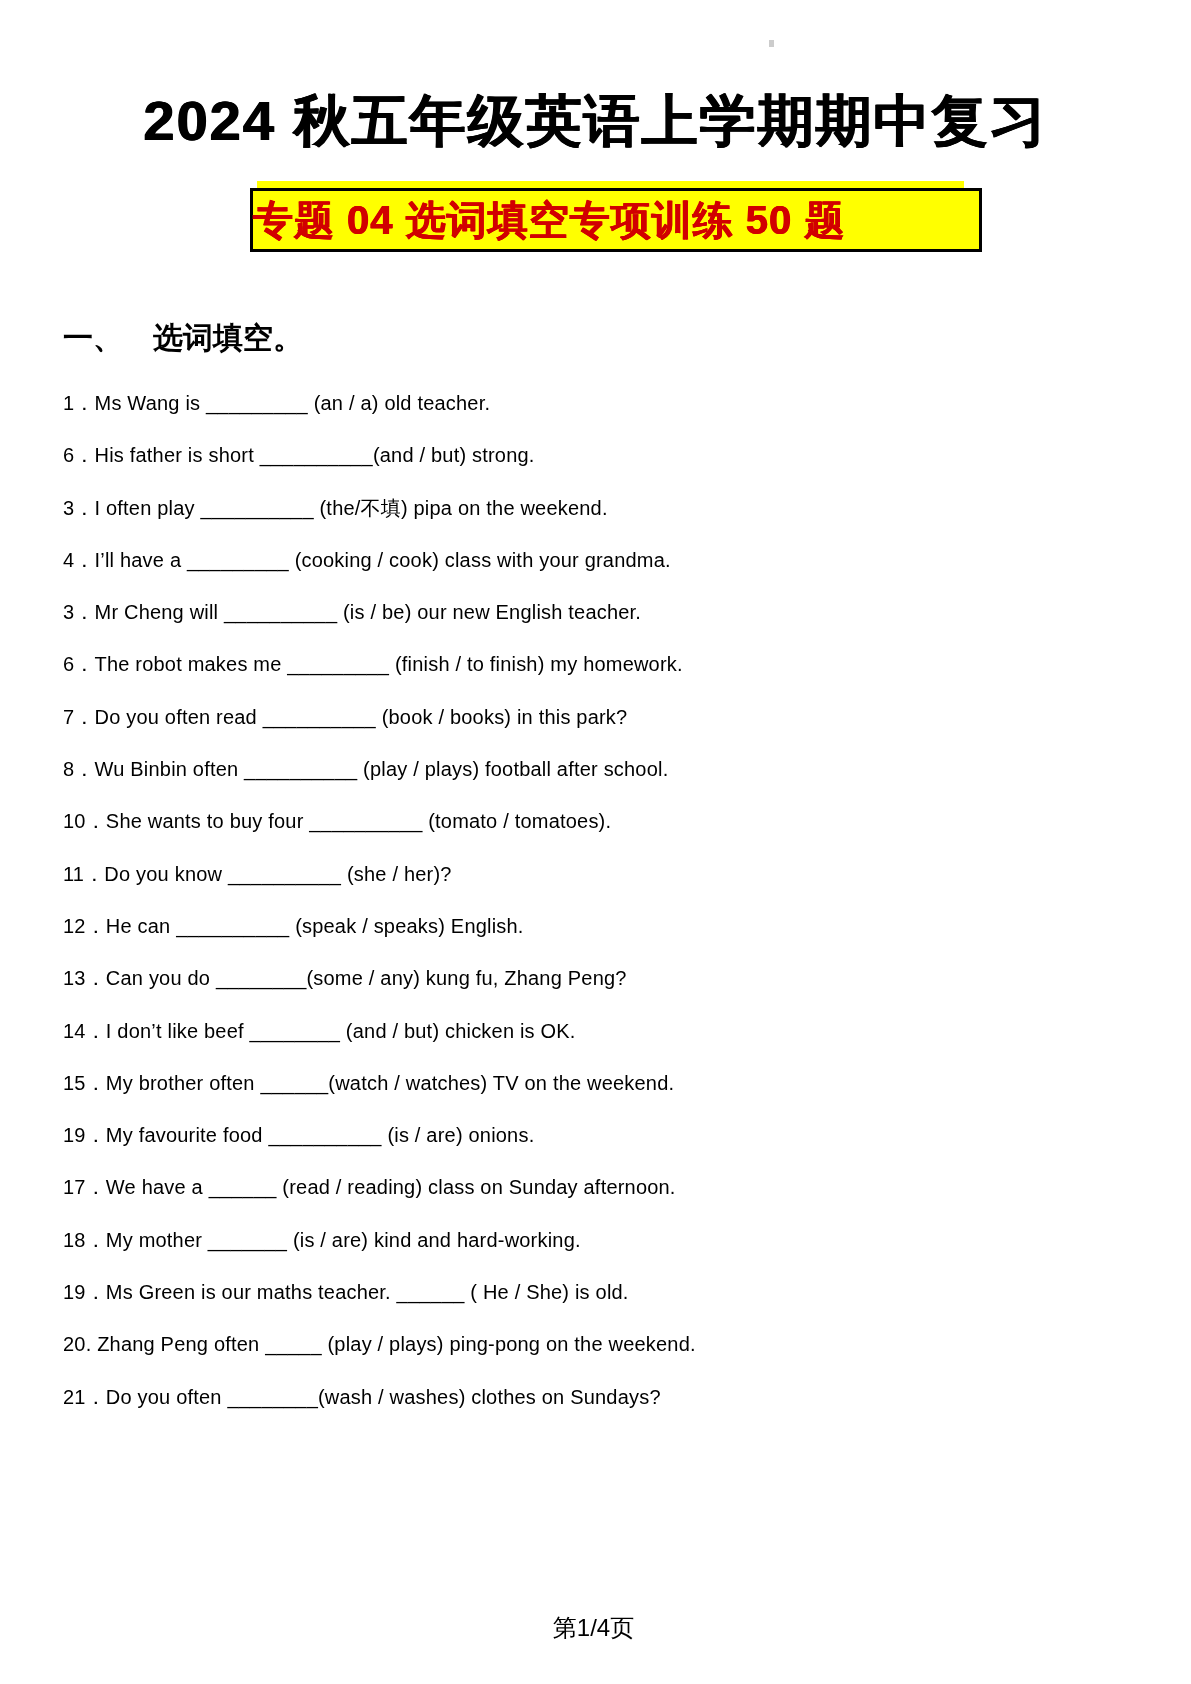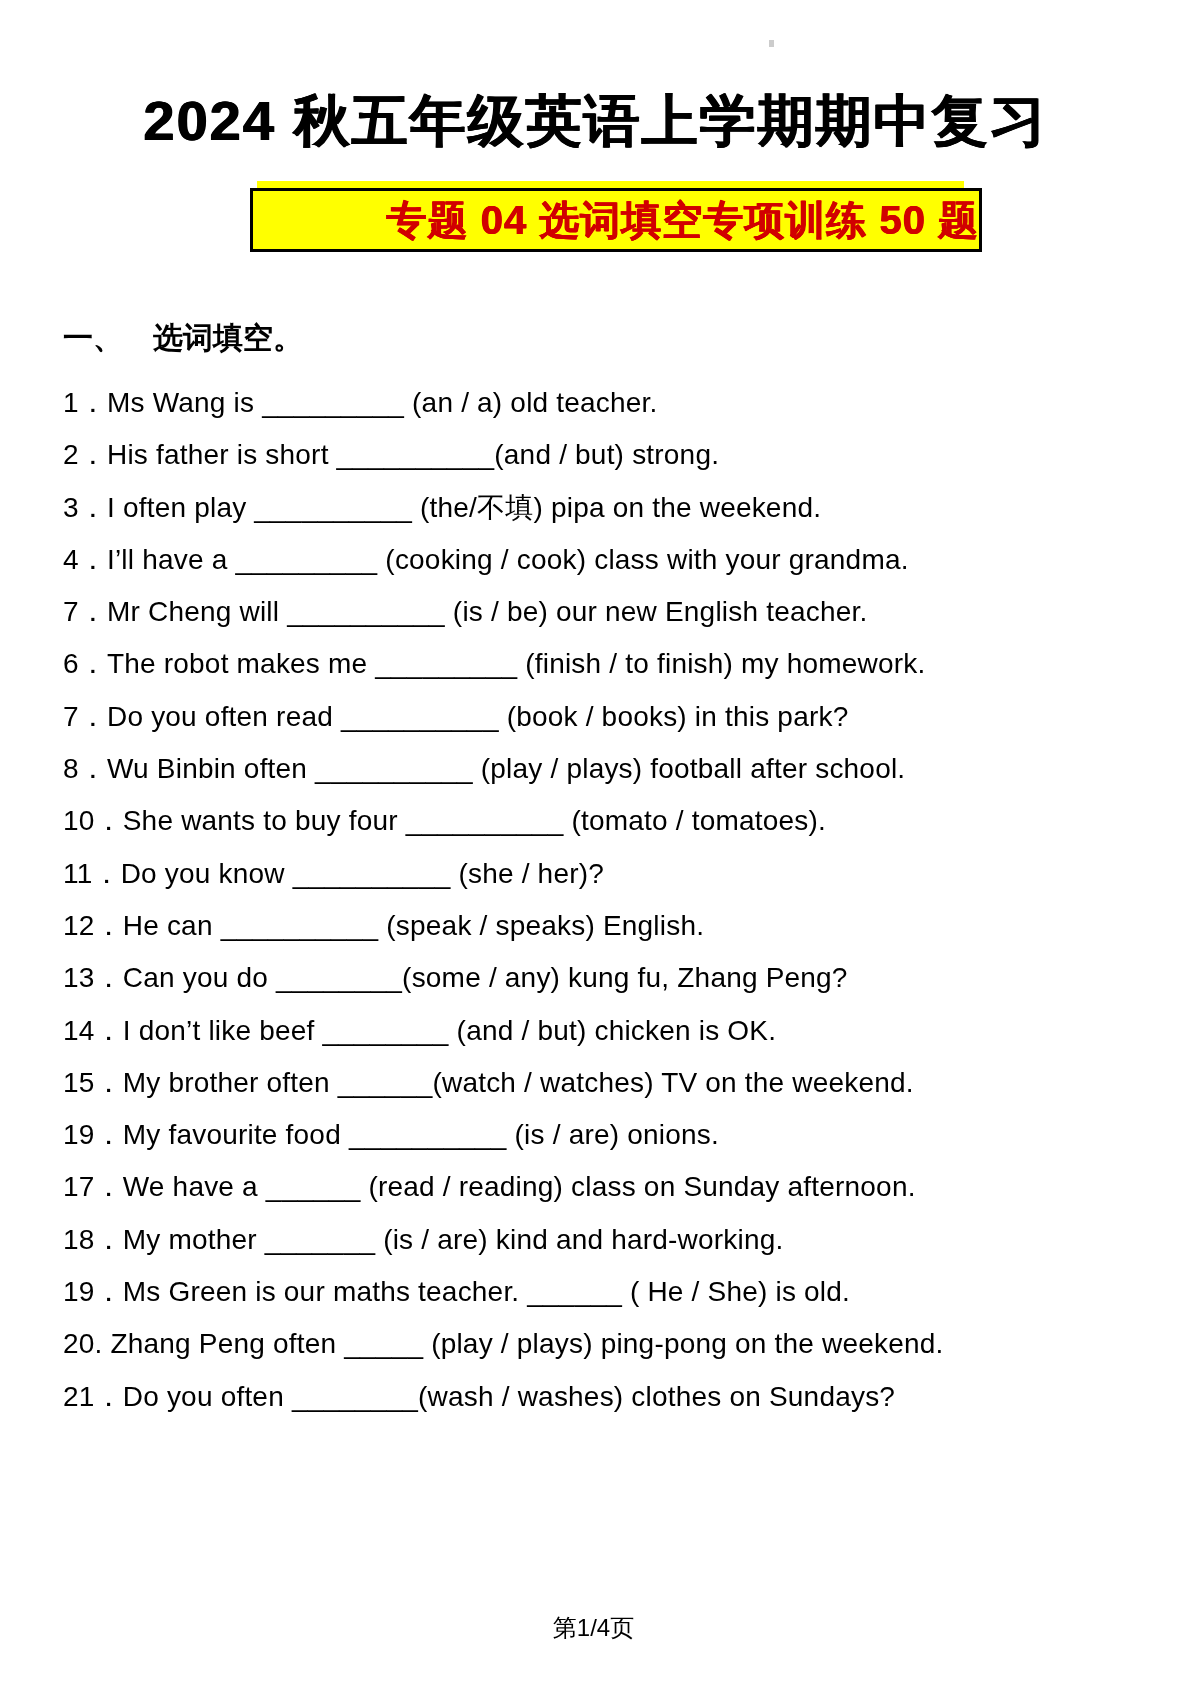--- a/index.html
+++ b/index.html
@@ -48,21 +48,21 @@
     height:12px;
     background:var(--banner-bg);
   }
   .banner-box{
     position:relative;
     border:3px solid var(--banner-border);
     background:var(--banner-bg);
     height:64px;
     display:flex;
     align-items:center;
-    justify-content:flex-end;
+    justify-content:flex-start;
   }
   .banner-label{
     font-size:40px;
     font-weight:900;
     letter-spacing:1px;
     color:var(--banner-text);
     text-shadow:0.5px 0 0 var(--banner-text), -0.5px 0 0 var(--banner-text);
     white-space:nowrap;
   }
   .section-header{
@@ -71,21 +71,21 @@
     font-weight:900;
     white-space:nowrap;
     font-family:Liberation Mono, monospace;
   }
   .section-index{display:inline-block;margin-right:30px;}
   .questions{
     list-style:none;
     margin:18px 0 0 63px;
   }
   .question{
-    font-size:28px;
+    font-size:20px;
     line-height:52.3px;
     white-space:nowrap;
     letter-spacing:0.2px;
   }
   .footer{
     position:absolute;
     left:0;right:4px;
     top:1612px;
     text-align:center;
     font-size:24px;
@@ -107,27 +107,27 @@
     </div>
   </div>
 
   <div class="section-header">
     <span class="section-index">一、</span><span class="section-label">选词填空。</span>
   </div>
 
   <ol class="questions">
   <li class="question">1．Ms Wang is _________ (an / a) old teacher.</li>
 
-  <li class="question">2．His father is short __________(and / but) strong.</li>
+  <li class="question">6．His father is short __________(and / but) strong.</li>
 
   <li class="question">3．I often play __________ (the/不填) pipa on the weekend.</li>
 
   <li class="question">4．I’ll have a _________ (cooking / cook) class with your grandma.</li>
 
-  <li class="question">7．Mr Cheng will __________ (is / be) our new English teacher.</li>
+  <li class="question">3．Mr Cheng will __________ (is / be) our new English teacher.</li>
 
   <li class="question">6．The robot makes me _________ (finish / to finish) my homework.</li>
 
   <li class="question">7．Do you often read __________ (book / books) in this park?</li>
 
   <li class="question">8．Wu Binbin often __________ (play / plays) football after school.</li>
 
 
   <li class="question">10．She wants to buy four __________ (tomato / tomatoes).</li>
 

